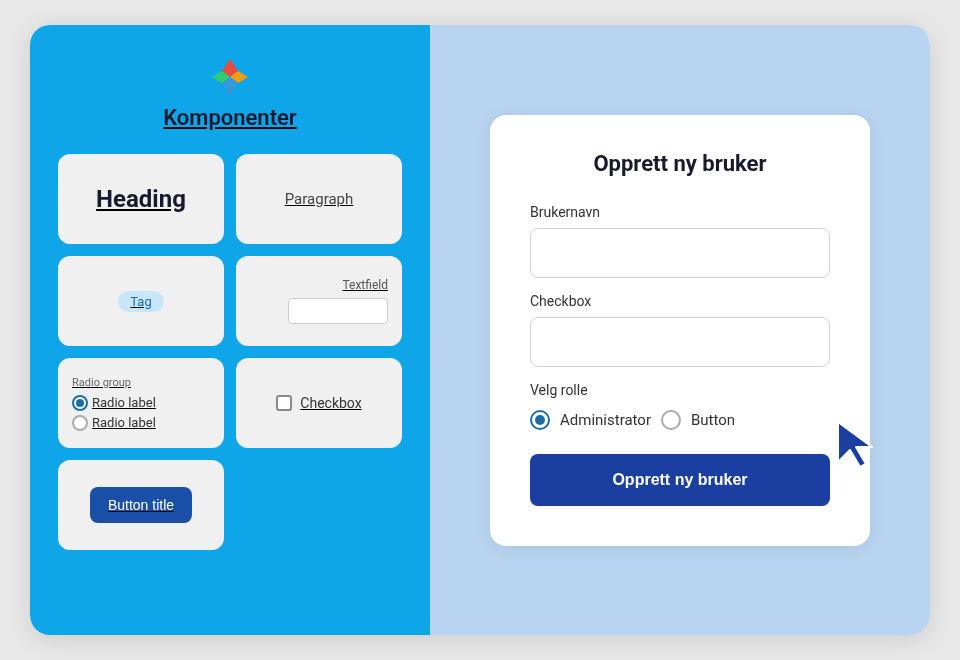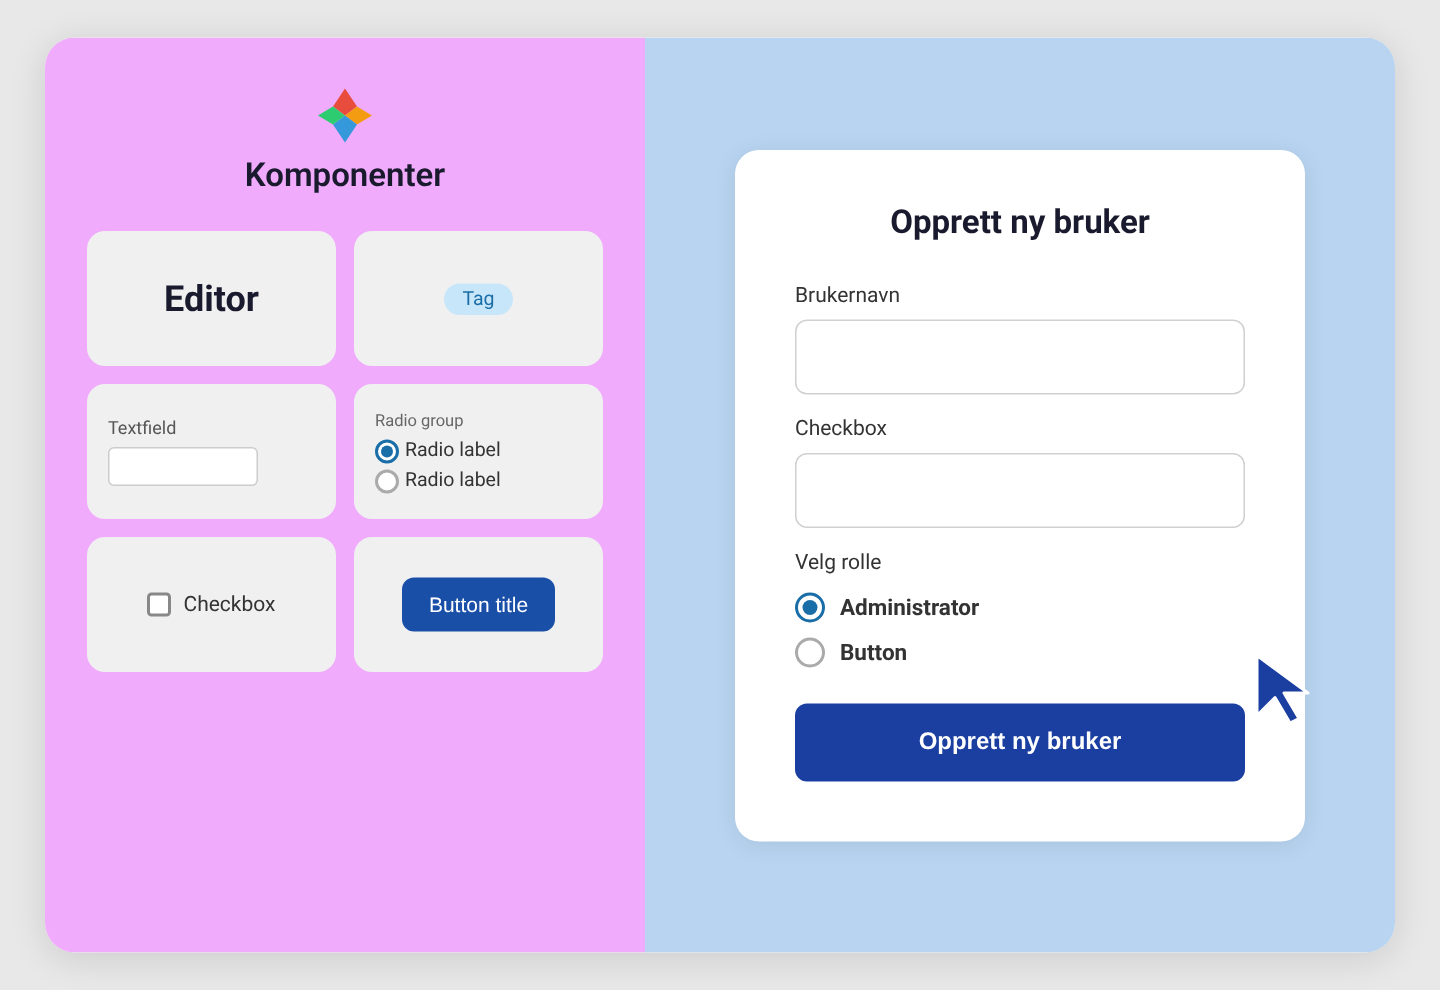--- a/index.html
+++ b/index.html
@@ -20,25 +20,26 @@
       height: 610px;
       background: white;
       border-radius: 20px;
       overflow: hidden;
       box-shadow: 0 4px 24px rgba(0,0,0,0.12);
     }
 
     
     .left-panel {
       width: 400px;
-      background: #f0abfc;
+      background: #0ea5e9;
       padding: 32px 28px 28px 28px;
       display: flex;
       flex-direction: column;
       align-items: center;
+      text-decoration: underline;
     }
 
     .logo-container {
       display: flex;
       flex-direction: column;
       align-items: center;
       margin-bottom: 24px;
     }
 
     .logo-diamonds {
@@ -93,21 +94,21 @@
       background: #c8e6fa;
       color: #1a6ea8;
       border-radius: 12px;
       padding: 3px 12px;
       font-size: 13px;
     }
 
     .comp-textfield-wrapper {
       display: flex;
       flex-direction: column;
-      align-items: flex-start;
+      align-items: flex-end;
       gap: 6px;
       width: 100%;
     }
 
     .comp-textfield-label {
       font-size: 12px;
       color: #555;
     }
 
     .comp-textfield-input {
@@ -245,24 +246,22 @@
 
     .role-label {
       font-size: 14px;
       color: #333;
       margin-bottom: 12px;
       display: block;
     }
 
     .role-options {
       display: flex;
-      flex-direction: column;
       gap: 10px;
       margin-bottom: 24px;
-      font-weight: bold;
     }
 
     .role-option {
       display: flex;
       align-items: center;
       gap: 10px;
       font-size: 15px;
       color: #333;
       cursor: pointer;
     }
@@ -320,23 +319,26 @@
         <polygon points="28,14 38,20 28,26 20,20" fill="#f39c12"></polygon>
         <polygon points="20,20 28,26 20,38 12,26" fill="#3498db"></polygon>
         <polygon points="12,14 20,20 12,26 2,20" fill="#2ecc71"></polygon>
       </svg>
       <span class="app-title">Komponenter</span>
     </div>
 
     <div class="components-grid">
 
       <div class="comp-card">
-        <span class="comp-heading">Editor</span>
-      </div>
-
+        <span class="comp-heading">Heading</span>
+      </div>
+
+      <div class="comp-card">
+        <span class="comp-paragraph">Paragraph</span>
+      </div>
 
       <div class="comp-card">
         <div class="comp-tag-wrapper">
           <span class="tag-chip">Tag</span>
         </div>
       </div>
 
       <div class="comp-card">
         <div class="comp-textfield-wrapper">
           <span class="comp-textfield-label">Textfield</span>

